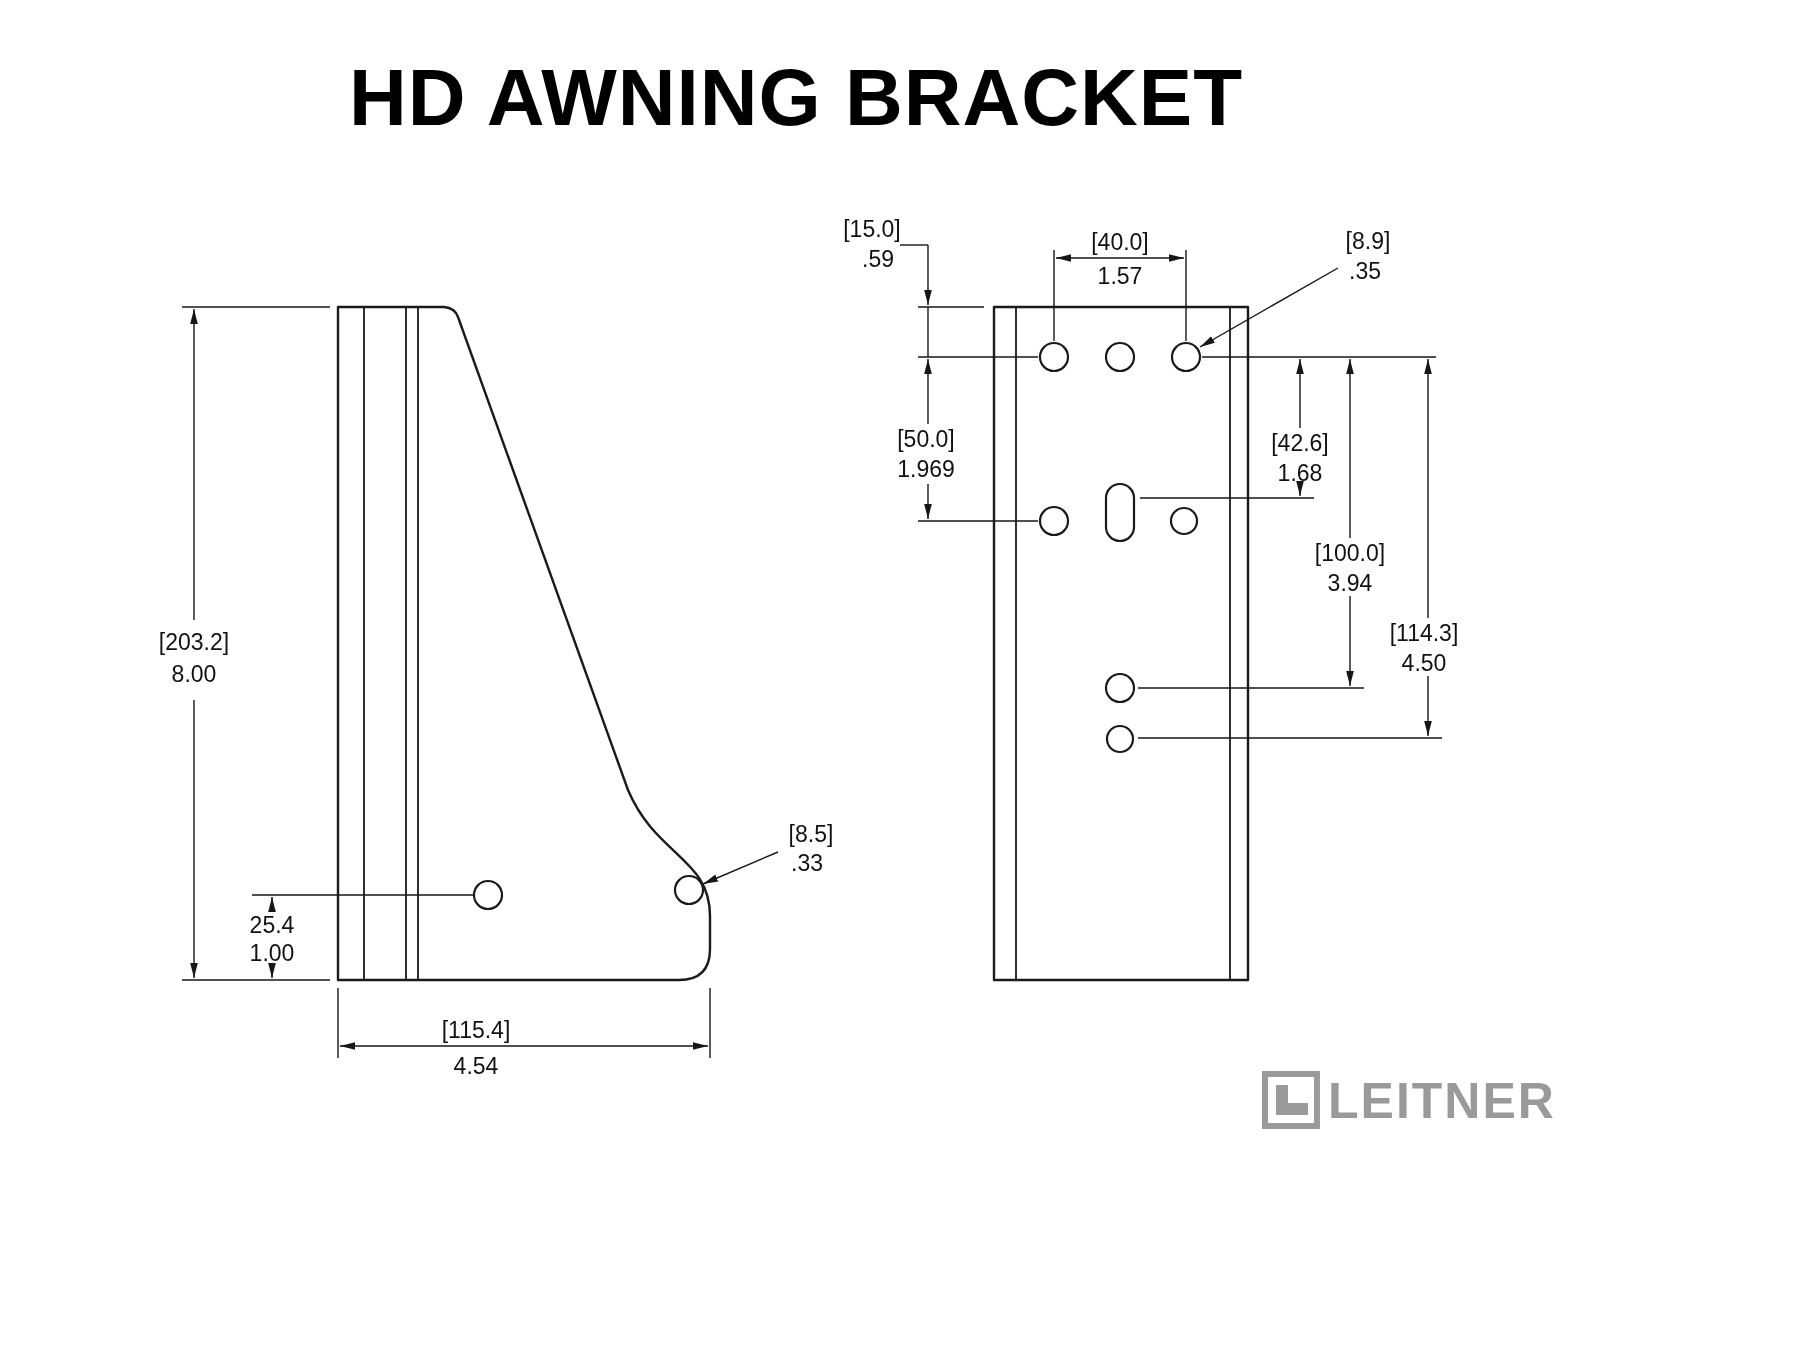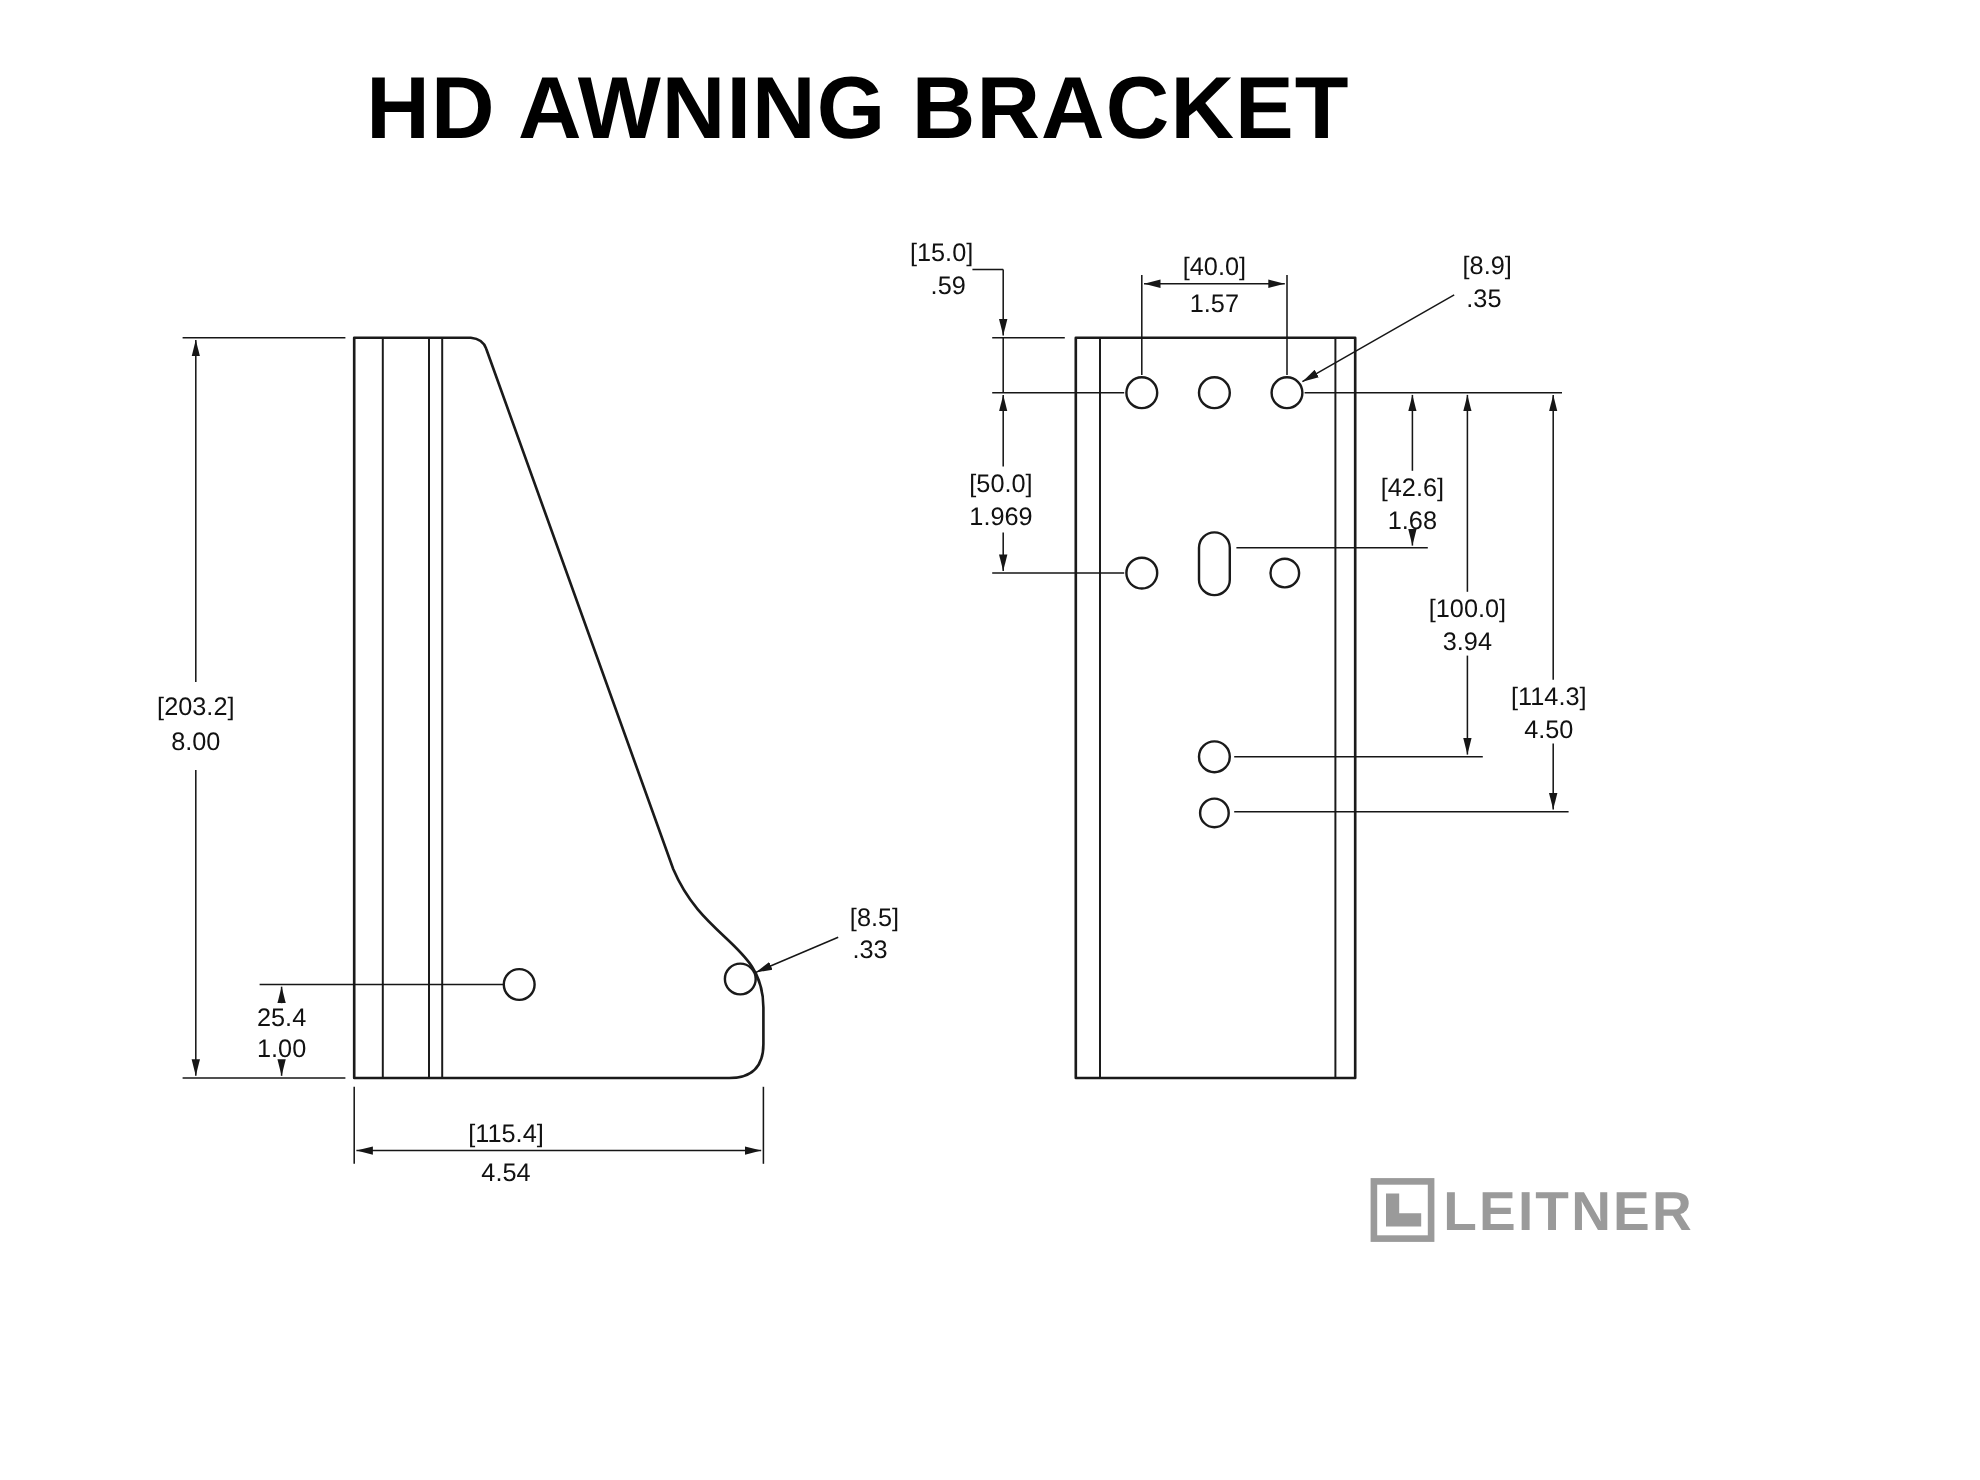--- a/index.html
+++ b/index.html
@@ -1,16 +1,16 @@
 <!DOCTYPE html>
 <html><head>
 <meta charset="utf-8">
 <style>
   html,body{margin:0;padding:0;background:#ffffff;}
-  .page{position:relative;width:1553px;height:1345px;background:#ffffff;overflow:hidden;}
+  .page{position:relative;width:1553px;height:1345px;background:#ffffff;overflow:hidden;margin-left:16px;}
   .title{font-family:"Liberation Sans",sans-serif;font-size:80px;font-weight:bold;letter-spacing:1px;fill:#000;text-anchor:middle;}
   .ol{fill:none;stroke:#1a1a1a;stroke-width:2.4;stroke-linejoin:round;}
   .bl{stroke:#1a1a1a;stroke-width:1.8;}
   .hole{fill:none;stroke:#1a1a1a;stroke-width:2.2;}
   .dl{stroke:#161616;stroke-width:1.4;fill:none;}
   .dt{font-family:"Liberation Sans",sans-serif;font-size:23px;fill:#111;text-anchor:middle;}
   .logo-text{font-family:"Liberation Sans",sans-serif;font-size:50px;font-weight:bold;letter-spacing:2px;fill:#9a9a9a;}
 </style>
 </head>
 <body>

